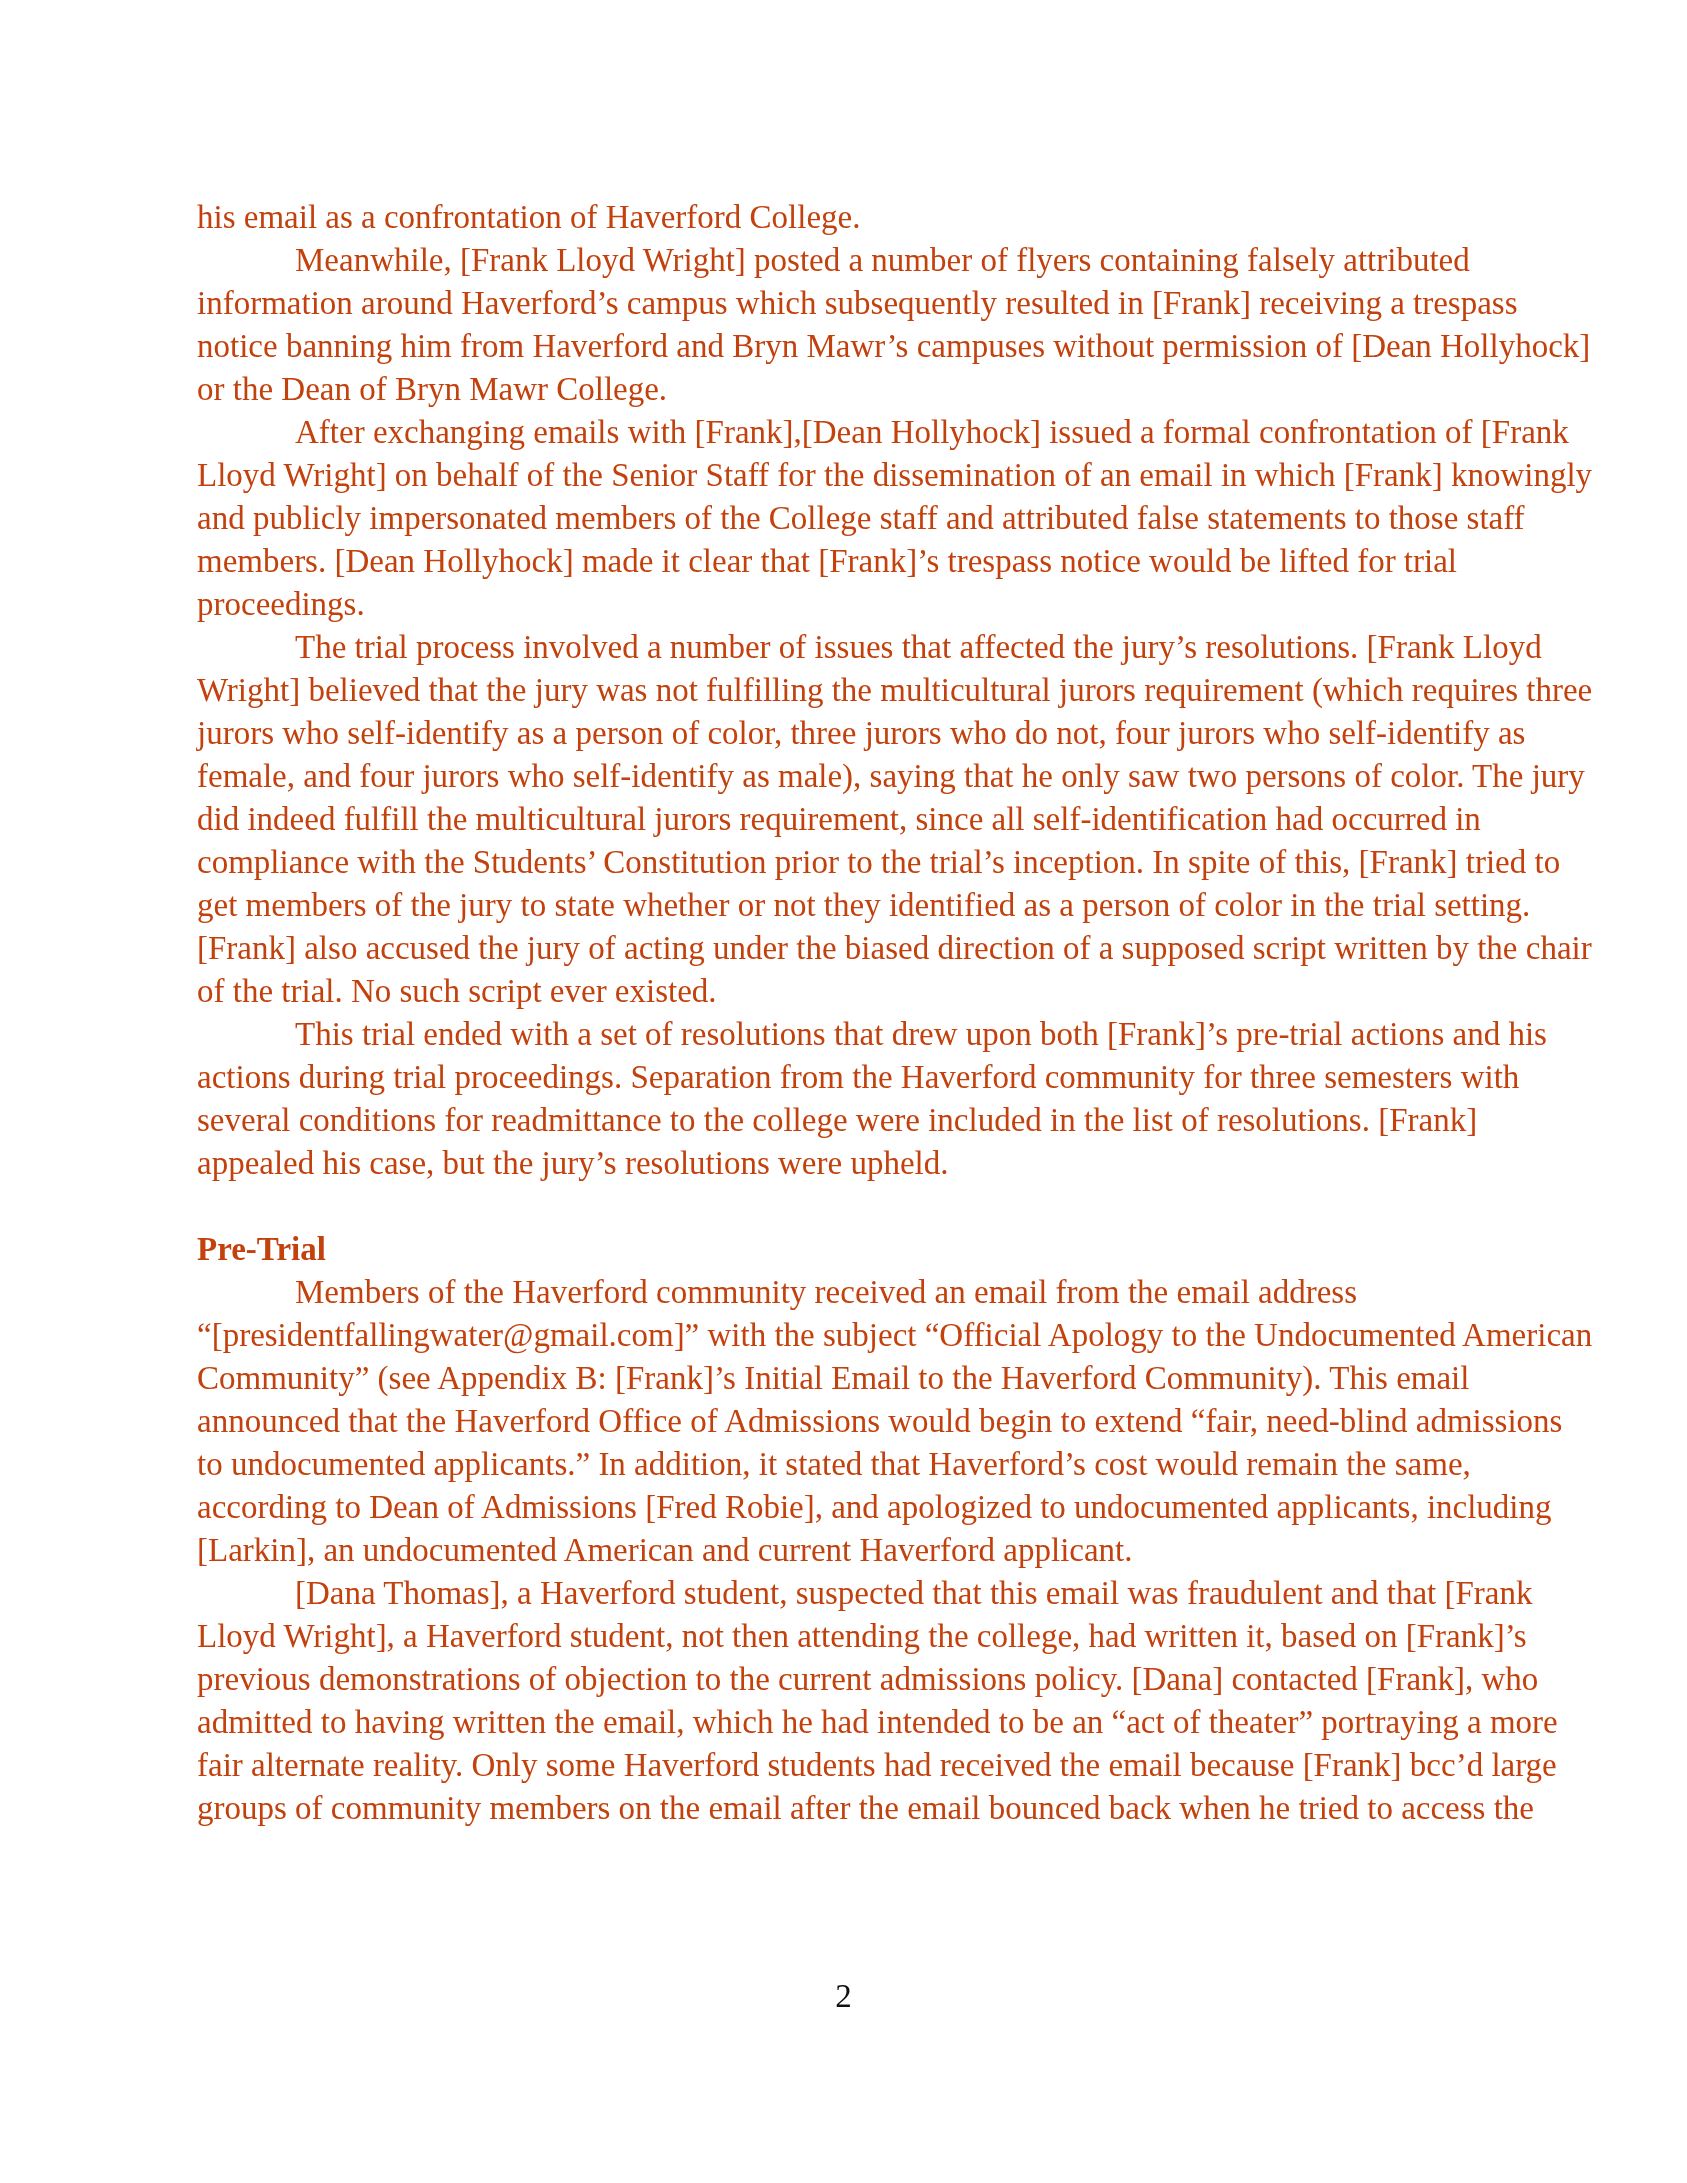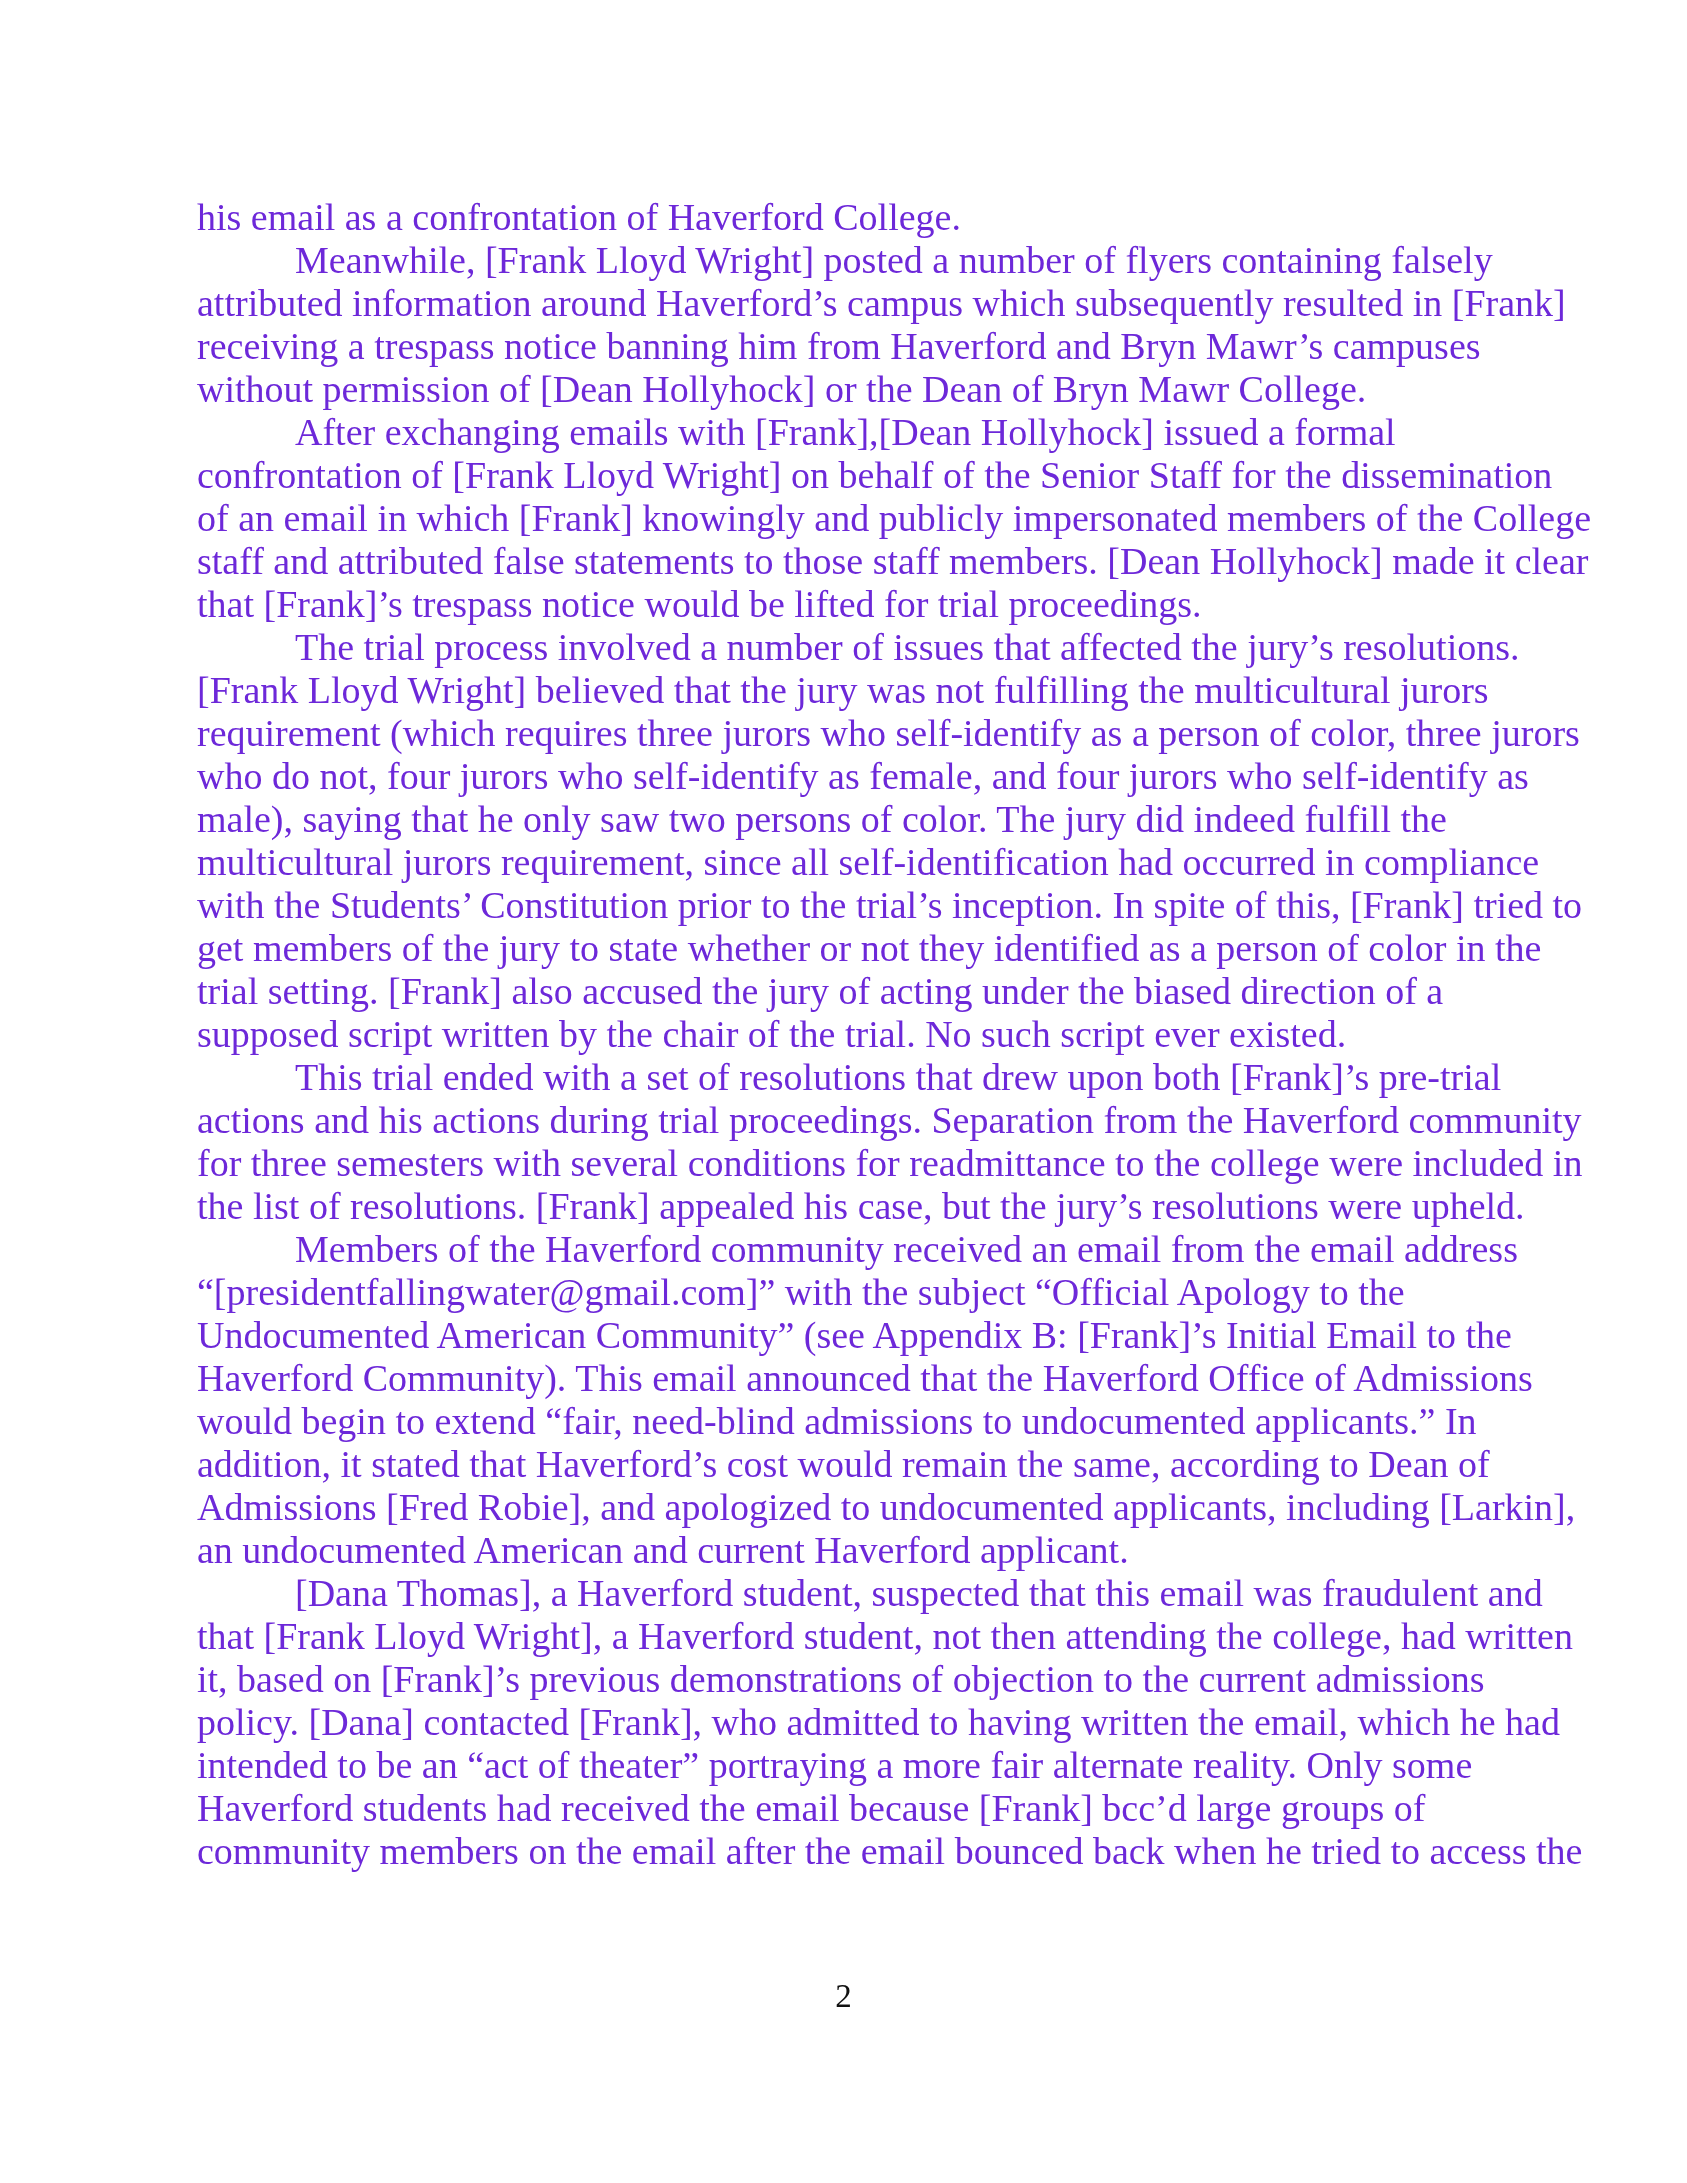--- a/index.html
+++ b/index.html
@@ -1,20 +1,20 @@
 <!DOCTYPE html>
 <html style="font-size:10.6px"><head>
 <meta charset="utf-8">
 <style>
   html, body { margin: 0; padding: 0; background: #ffffff; }
   body { width: 1687px; height: 2183px; position: relative; overflow: hidden; }
   .page {
     position: absolute; left: 197px; top: 196px; width: 1396px;
     font-family: "Liberation Serif", "DejaVu Serif", serif;
-    font-size: 38px; line-height: 43px; color: #6d28d9;
+    font-size: 33px; line-height: 43px; color: #c2410c;
   }
   .page p { margin: 0; }
   .indent { text-indent: 98px; }
   .heading { font-weight: bold; margin-top: 43px !important; }
   .subheading { font-style: italic; text-decoration: underline; }
   b { font-weight: normal; }
   .page-number {
     position: absolute; left: 0; width: 1687px; top: 1978px; text-align: center;
     font-family: "Liberation Serif", "DejaVu Serif", serif; font-size: 33px; color: #111;
   }
@@ -22,19 +22,20 @@
 </head>
 <body>
 
 <div class="page">
   <p>his email as a confrontation of Haverford College.</p>
   <p class="indent">Meanwhile, [Frank Lloyd Wright] posted a number of flyers containing falsely attributed information around Haverford’s campus which subsequently resulted in [Frank] receiving a trespass notice banning him from Haverford and Bryn Mawr’s campuses without permission of [Dean Hollyhock] or the Dean of Bryn Mawr College.</p>
   <p class="indent">After exchanging emails with [Frank],[Dean Hollyhock] issued a formal confrontation of [Frank Lloyd Wright] on behalf of the Senior Staff for the dissemination of an email in which [Frank] knowingly and publicly impersonated members of the College staff and attributed false statements to those staff members.  [Dean Hollyhock] made it clear that [Frank]’s trespass notice would be lifted for trial proceedings.</p>
   <p class="indent">The trial process involved a number of issues that affected the jury’s resolutions.  [Frank Lloyd Wright] believed that the jury was not fulfilling the multicultural jurors requirement (which requires three jurors who self-identify as a person of color, three jurors who do not, four jurors who self-identify as female, and four jurors who self-identify as male), saying that he only saw two persons of color. The jury did indeed fulfill the multicultural jurors requirement, since all self-identification had occurred in compliance with the Students’ Constitution prior to the trial’s inception.  In spite of this, [Frank] tried to get members of the jury to state whether or not they identified as a person of color in the trial setting. [Frank] also accused the jury of acting under the biased direction of a supposed script written by the chair of the trial.  No such script ever existed.</p>
   <p class="indent">This trial ended with a set of resolutions that drew upon both [Frank]’s pre-trial actions and his actions during trial proceedings.  Separation from the Haverford community for three semesters with several conditions for readmittance to the college were included in the list of resolutions.  [Frank] appealed his case, but the jury’s resolutions were upheld.</p>
 
+  <p class="heading">Pre-Trial</p>
 
   <p class="indent"><span>Members of the Haverford community received an email from the email address “[presidentfallingwater@gmail.com]” with the subject “Official Apology to the Undocumented American Community” (see </span><b>Appendix B: [Frank]’s Initial Email to the Haverford Community</b><span>). This email announced that the Haverford Office of Admissions would begin to extend “fair, need-blind admissions to undocumented applicants.” In addition, it stated that Haverford’s cost would remain the same, according to Dean of Admissions [Fred Robie], and apologized to undocumented applicants, including [Larkin], an undocumented American and current Haverford applicant.</span></p>
   <p class="indent">[Dana Thomas], a Haverford student, suspected that this email was fraudulent and that [Frank Lloyd Wright], a Haverford student, not then attending the college, had written it, based on [Frank]’s previous demonstrations of objection to the current admissions policy. [Dana] contacted [Frank], who admitted to having written the email, which he had intended to be an “act of theater” portraying a more fair alternate reality. Only some Haverford students had received the email because [Frank] bcc’d large groups of community members on the email after the email bounced back when he tried to access the</p>
 </div>
 
 <div class="page-number">2</div>
 
 
 </body></html>

